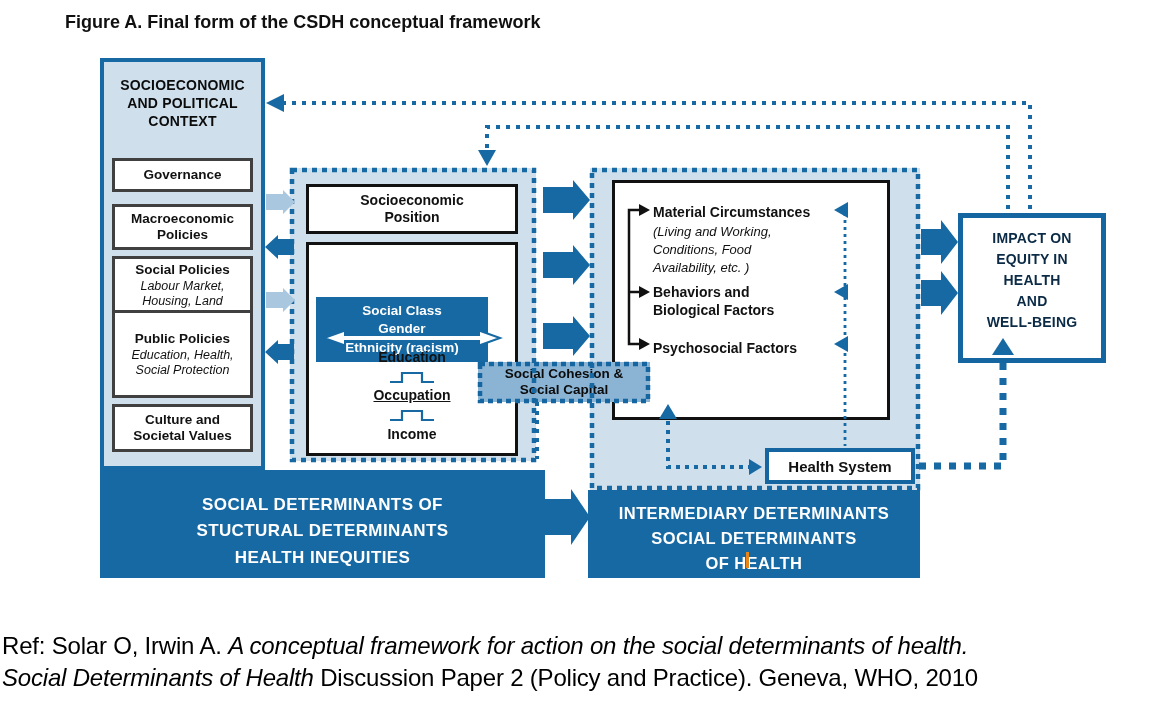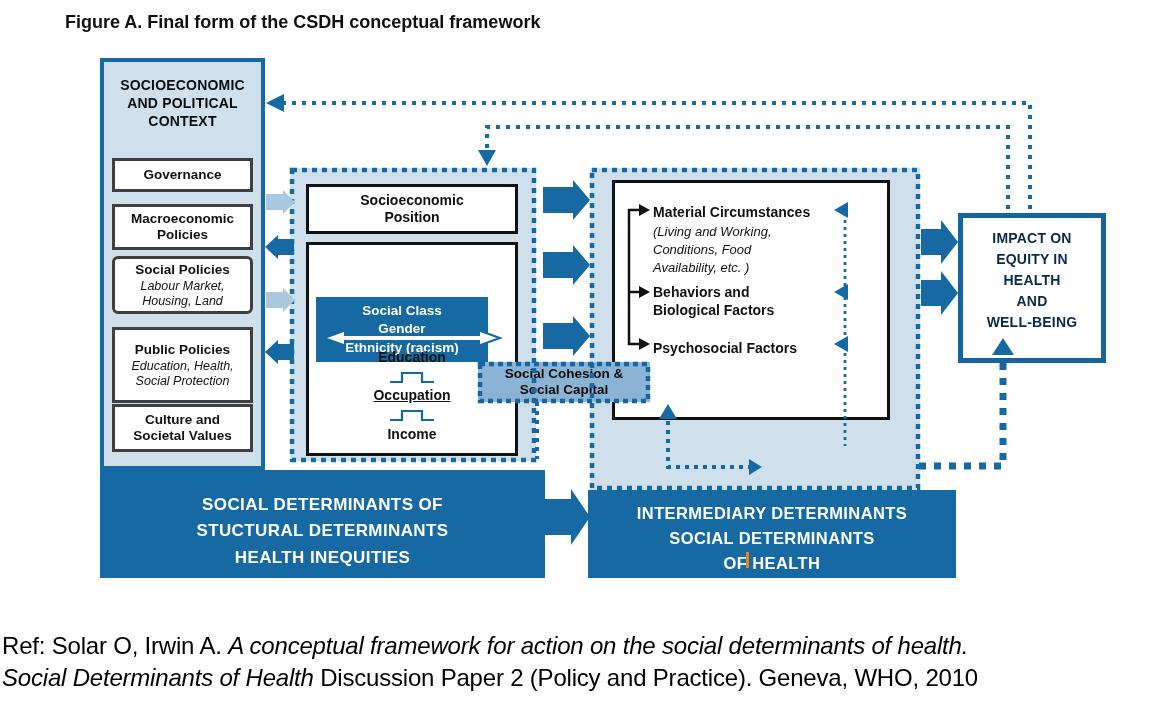--- a/index.html
+++ b/index.html
@@ -17,21 +17,21 @@
     font-size:14px;font-weight:bold;line-height:1.3;color:#0b0b0b;letter-spacing:.2px;}
   .ctx-item{position:absolute;left:8px;right:8px;background:#fff;border:3px solid #404040;
     box-sizing:border-box;display:flex;flex-direction:column;justify-content:center;text-align:center;}
   .ctx-label{font-size:13.5px;font-weight:bold;line-height:1.2;}
   .ctx-sub{font-size:12.5px;font-style:italic;line-height:1.15;margin-top:1px;}
 
   
   .banner{position:absolute;background:#1769a3;color:#fff;text-align:center;box-sizing:border-box;}
   .banner span{display:block;font-weight:bold;letter-spacing:.4px;}
   .banner-left{left:100px;top:470px;width:445px;height:108px;padding-top:22px;font-size:17px;line-height:1.55;}
-  .banner-right{left:588px;top:490px;width:368px;height:88px;padding-top:11px;font-size:16.5px;line-height:1.5;}
+  .banner-right{left:588px;top:490px;width:332px;height:88px;padding-top:11px;font-size:16.5px;line-height:1.5;}
   .banner-left span,.banner-right span{font-size:inherit;}
   .orange-tick{position:absolute;left:746px;top:552px;width:3px;height:16px;background:#e8861a;z-index:7;}
 
   
   .mid-panel{position:absolute;left:290px;top:168px;width:246px;height:293px;background:#cfdfec;}
   .sep-box{position:absolute;left:16px;top:16px;width:212px;height:50px;background:#fff;border:3px solid #111;
     box-sizing:border-box;display:flex;align-items:center;justify-content:center;text-align:center;
     font-size:14px;font-weight:bold;line-height:1.25;}
   .mid-inner{position:absolute;left:16px;top:74px;width:212px;height:214px;background:#fff;border:3px solid #111;box-sizing:border-box;}
   .class-box{position:absolute;left:7px;top:12px;width:172px;height:65px;background:#1769a3;color:#fff;
@@ -77,26 +77,26 @@
     <div class="ctx-header pre">SOCIOECONOMIC
 AND POLITICAL
 CONTEXT</div>
     <div class="ctx-item" style="top:96px;height:34px;">
       <div class="ctx-label pre">Governance</div>
     </div>
     <div class="ctx-item" style="top:142px;height:46px;">
       <div class="ctx-label pre">Macroeconomic
 Policies</div>
     </div>
-    <div class="ctx-item" style="top:194px;height:58px;border-radius:6px;">
+    <div class="ctx-item" style="top:194px;height:58px;">
       <div class="ctx-label pre">Social Policies</div>
       <div class="ctx-sub pre">Labour Market,
 Housing, Land</div>
     </div>
-    <div class="ctx-item" style="top:265px;height:76px;">
+    <div class="ctx-item" style="top:248px;height:88px;">
       <div class="ctx-label pre">Public Policies</div>
       <div class="ctx-sub pre">Education, Health,
 Social Protection</div>
     </div>
     <div class="ctx-item" style="top:342px;height:48px;">
       <div class="ctx-label pre">Culture and
 Societal Values</div>
     </div>
   </div>
 
@@ -128,20 +128,21 @@
   <div class="right-panel"></div>
   <div class="factors-box">
     <div class="factor-label" style="top:20px;">Material Circumstances</div>
     <div class="factor-sub pre" style="top:40px;font-style:italic;">(Living and Working,
 Conditions, Food
 Availability, etc. )</div>
     <div class="factor-label pre" style="top:100px;">Behaviors and
 Biological Factors</div>
     <div class="factor-label" style="top:156px;">Psychosocial Factors</div>
   </div>
+  <div class="hs-box">Health System</div>
 
   <div class="impact pre">IMPACT ON
 EQUITY IN
 HEALTH
 AND
 WELL-BEING</div>
 
   <div class="banner banner-left">
     <span>SOCIAL DETERMINANTS OF</span>
     <span>STUCTURAL DETERMINANTS</span>

